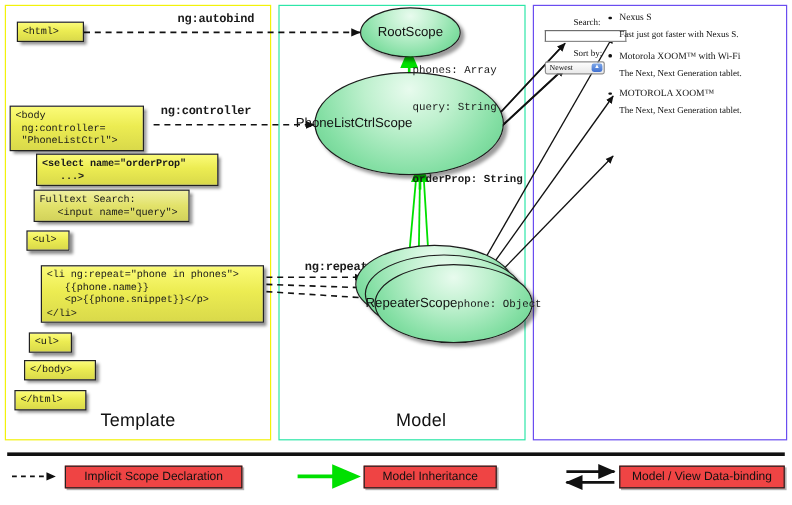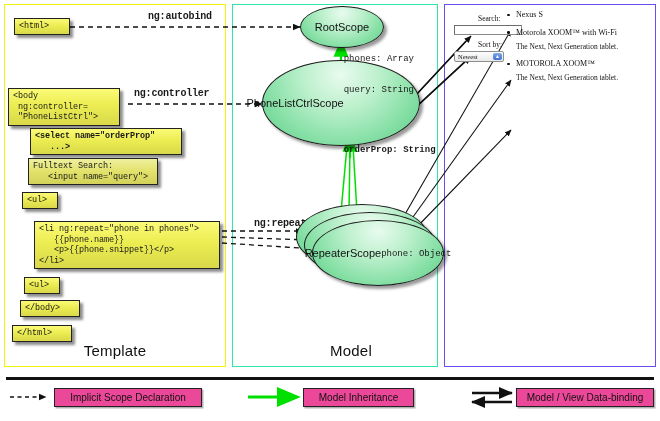--- a/index.html
+++ b/index.html
@@ -167,21 +167,21 @@
   }
 
   
   .legend-rule{
     position:absolute;left:6px;top:377px;width:648px;height:2.5px;background:#111;
   }
   .legend-box{
     position:absolute;
     box-sizing:border-box;
     border:1.2px solid #222;
-    background:#ec4899;
+    background:#ef4444;
     box-shadow:1.5px 1.5px 0 rgba(0,0,0,.30);
     font-family:"Liberation Sans", sans-serif;
     font-size:10px;
     color:#111;
     display:flex;align-items:center;justify-content:center;
     white-space:nowrap;
     padding:0 6px;
   }
 </style>
 </head>
@@ -318,20 +318,21 @@
     <span>Newest</span>
     <span class="sel-btn">▲</span>
   </div>
 
   <div class="phone-list">
     <div class="phone-item">
       <div class="phone-name">
         <span class="bullet"></span>
         <span>Nexus S</span>
       </div>
+      <div class="phone-snippet">Fast just got faster with Nexus S.</div>
     </div>
     <div class="phone-item">
       <div class="phone-name">
         <span class="bullet"></span>
         <span>Motorola XOOM™  with Wi-Fi</span>
       </div>
       <div class="phone-snippet">The Next, Next Generation tablet.</div>
     </div>
     <div class="phone-item">
       <div class="phone-name">

